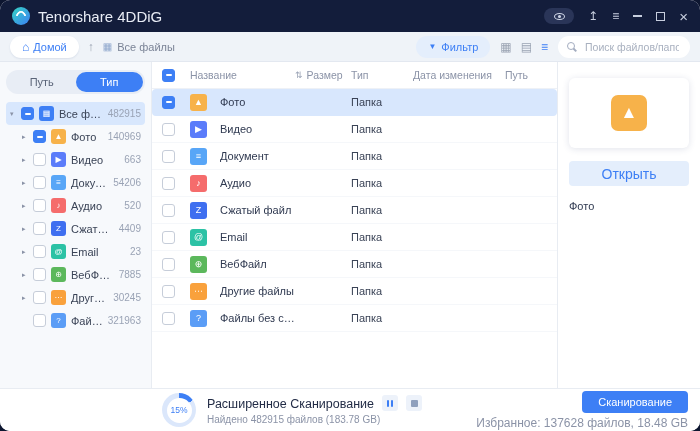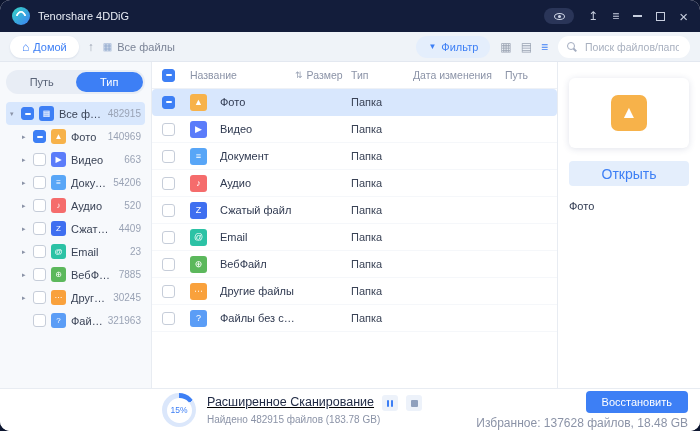--- a/index.html
+++ b/index.html
@@ -3,21 +3,21 @@
 <meta charset="utf-8">
 <style>
   * { box-sizing: border-box; }
   body { margin:0; background:#0d1630; font-family:"Liberation Sans", sans-serif; }
   .window { width:700px; height:431px; border-radius:10px; overflow:hidden; display:flex; flex-direction:column; background:#fff; }
 
   
   .titlebar { height:32px; background:#131d3b; display:flex; align-items:center; padding:0 12px; flex:0 0 auto; }
   .logo { width:18px; height:18px; border-radius:50%; background:linear-gradient(135deg,#35d6c3,#3d7ff5); margin-right:8px; position:relative; }
   .logo::after { content:""; position:absolute; inset:4px; border-radius:50%; border:2px solid #fff; border-left-color:transparent; border-bottom-color:transparent; transform:rotate(-45deg); }
-  .app-name { font-size:11px; color:#e8ecf5; }
+  .app-name { font-size:15px; color:#e8ecf5; }
   .tb-right { margin-left:auto; display:flex; align-items:center; gap:14px; }
   .eye-pill { width:30px; height:16px; border-radius:8px; background:#2a3558; display:flex; align-items:center; justify-content:center; cursor:pointer; }
   .eye { width:11px; height:7px; border:1px solid #cfd6e6; border-radius:50%; position:relative; }
   .eye::after { content:""; position:absolute; left:3.5px; top:1.5px; width:3px; height:3px; border-radius:50%; background:#cfd6e6; }
   .tb-icon { color:#c7cede; font-size:12px; line-height:1; cursor:pointer; }
   .win-min { width:9px; height:2px; background:#c7cede; cursor:pointer; }
   .win-max { width:9px; height:9px; border:1px solid #c7cede; cursor:pointer; }
   .win-close { color:#c7cede; font-size:15px; line-height:1; cursor:pointer; }
 
   
@@ -83,21 +83,21 @@
   .thumb-icon { width:36px; height:36px; border-radius:7px; background:#f7b24a; color:#fff; display:flex; align-items:center; justify-content:center; font-size:17px; }
   .open-btn { background:#e4eefc; color:#3d7ff5; border:none; border-radius:4px; height:25px; font-size:14px; margin-bottom:14px; cursor:pointer; font-family:"Liberation Sans", sans-serif; }
   .meta-label { font-size:10px; color:#9aa3b5; margin-bottom:4px; }
   .meta-value { font-size:11px; color:#2f3950; }
 
   
   .footer { height:43px; border-top:1px solid #e8ecf2; background:#fff; display:flex; align-items:center; padding:0 12px 0 162px; flex:0 0 auto; }
   .progress { width:34px; height:34px; border-radius:50%; background:conic-gradient(#3d7ff5 0 54deg, #dbe7fb 54deg 360deg); display:flex; align-items:center; justify-content:center; margin-right:11px; flex:0 0 auto; }
   .progress-inner { width:25px; height:25px; border-radius:50%; background:#fff; display:flex; align-items:center; justify-content:center; font-size:8.5px; color:#3d7ff5; font-weight:normal; }
   .scan { display:flex; flex-direction:column; gap:3px; }
-  .scan-top { display:flex; align-items:flex-start; gap:8px;text-decoration:underline; }
+  .scan-top { display:flex; align-items:flex-end; gap:8px; }
   .scan-title { font-size:12.5px; color:#222c46; }
   .ctrl { width:16px; height:16px; border-radius:3px; background:#edf2fa; display:flex; align-items:center; justify-content:center; gap:2px; cursor:pointer; }
   .pbar { width:2px; height:7px; background:#3d7ff5; border-radius:1px; }
   .sq { width:7px; height:7px; background:#8fa0bd; border-radius:1px; }
   .scan-sub { font-size:10px; color:#8b93a7; }
   .footer-right { margin-left:auto; display:flex; flex-direction:column; align-items:flex-end; gap:3px; }
   .recover-btn { background:#3d7ff5; color:#fff; border:none; border-radius:4px; height:22px; padding:0 16px; font-size:11px; cursor:pointer; font-family:"Liberation Sans", sans-serif; }
   .fav { font-size:12px; color:#8b93a7; }
 </style>
 </head>
@@ -361,18 +361,18 @@
           <span class="pbar"></span>
           <span class="pbar"></span>
         </span>
         <span class="ctrl">
           <span class="sq"></span>
         </span>
       </div>
       <div class="scan-sub">Найдено 482915 файлов (183.78 GB)</div>
     </div>
     <div class="footer-right">
-      <button class="recover-btn">Восстановить</button>
+      <button class="recover-btn">Сканирование</button>
       <div class="fav">Избранное: 137628 файлов, 18.48 GB</div>
     </div>
   </div>
 
 </div>
 
 </body></html>

